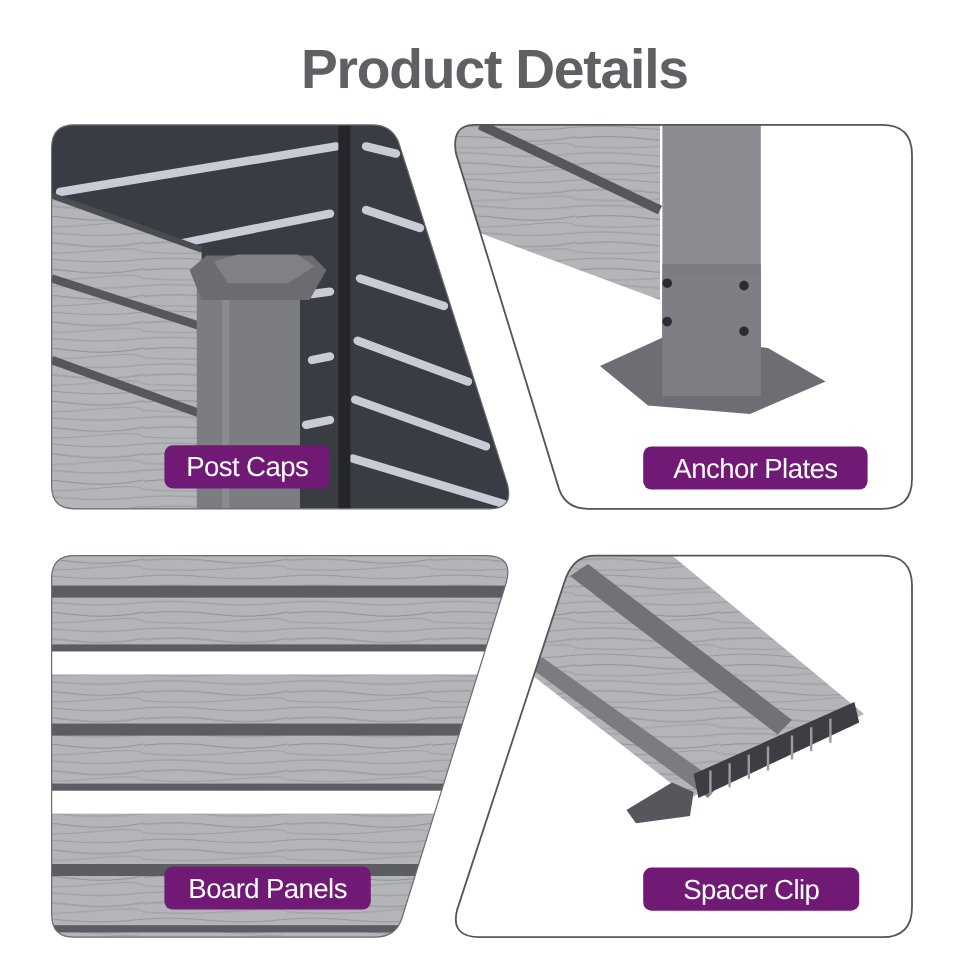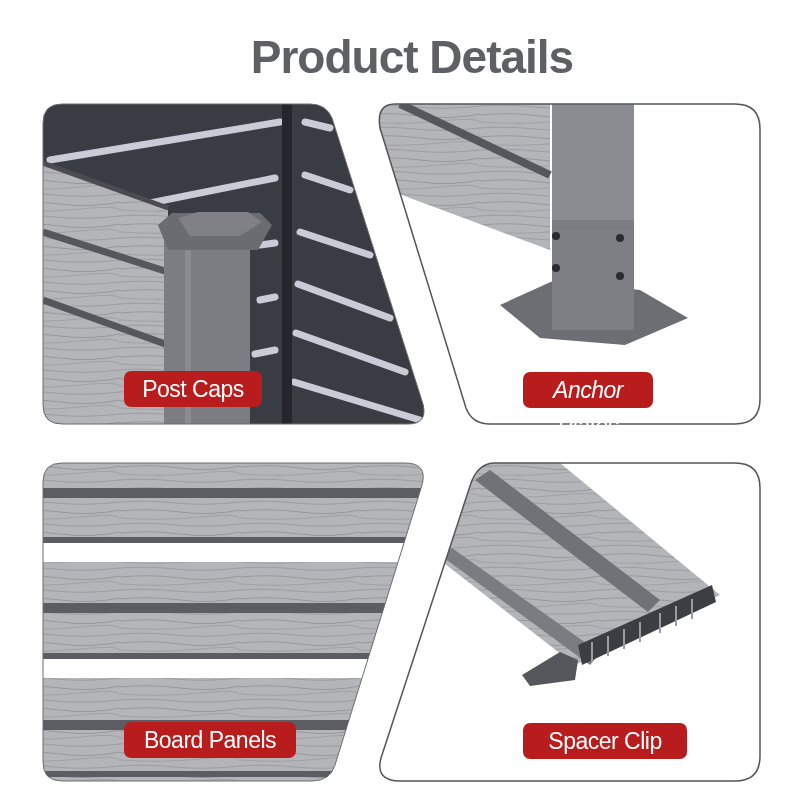--- a/index.html
+++ b/index.html
@@ -1,19 +1,19 @@
 <!DOCTYPE html>
 <html><head>
 <meta charset="utf-8">
 <style>
   html, body { margin:0; padding:0; background:#ffffff; }
   body { width:800px; height:800px; position:relative; overflow:hidden; font-family:"Liberation Sans", sans-serif; }
   .title { position:absolute; left:12px; top:30px; width:800px; text-align:center; font-size:46px; font-weight:bold; color:#5f6064; letter-spacing:-1px; }
   svg.stage { position:absolute; left:0; top:0; width:800px; height:800px; }
-  .pill { position:absolute; height:36px; border-radius:7px; background:#b91c1c; color:#ffffff; font-size:23px; line-height:36px; text-align:center; letter-spacing:-0.5px; }
+  .pill { position:absolute; height:36px; border-radius:7px; background:#701a75; color:#ffffff; font-size:23px; line-height:36px; text-align:center; letter-spacing:-0.5px;margin-left:13px; }
 </style>
 </head>
 <body>
 
 <div class="title">Product Details</div>
 
 <svg class="stage" viewBox="0 0 800 800">
   <defs>
     <clipPath id="clipTL">
         <path d="M62,104 L310,104 Q326,104 332,118 L423,404 Q428,424 408,424 L62,424 Q43,424 43,405 L43,123 Q43,104 62,104 Z"></path>
@@ -108,15 +108,15 @@
       <line x1="660" y1="613" x2="660" y2="633"></line>
         <line x1="676" y1="606" x2="676" y2="626"></line>
       <line x1="692" y1="599" x2="692" y2="619"></line>
     </g>
     <polygon points="522,675 560,652 578,660 575,680 530,686" fill="#55575c"></polygon>
   </g>
   <path d="M495,463 L735,463 Q760,463 760,488 L760,756 Q760,781 735,781 L400,781 Q375,781 381,758 L470,486 Q477,463 495,463 Z" fill="none" stroke="#555555" stroke-width="1.5"></path>
 </svg>
 
 <div class="pill" style="left:124px; top:371px; width:138px;">Post Caps</div>
-<div class="pill" style="left:523px; top:372px; width:130px;font-style:italic;">Anchor Plates</div>
+<div class="pill" style="left:523px; top:372px; width:187px;">Anchor Plates</div>
 <div class="pill" style="left:124px; top:722px; width:172px;">Board Panels</div>
-<div class="pill" style="left:523px; top:723px; width:164px;">Spacer Clip</div>
+<div class="pill" style="left:523px; top:723px; width:180px;">Spacer Clip</div>
 
 </body></html>

